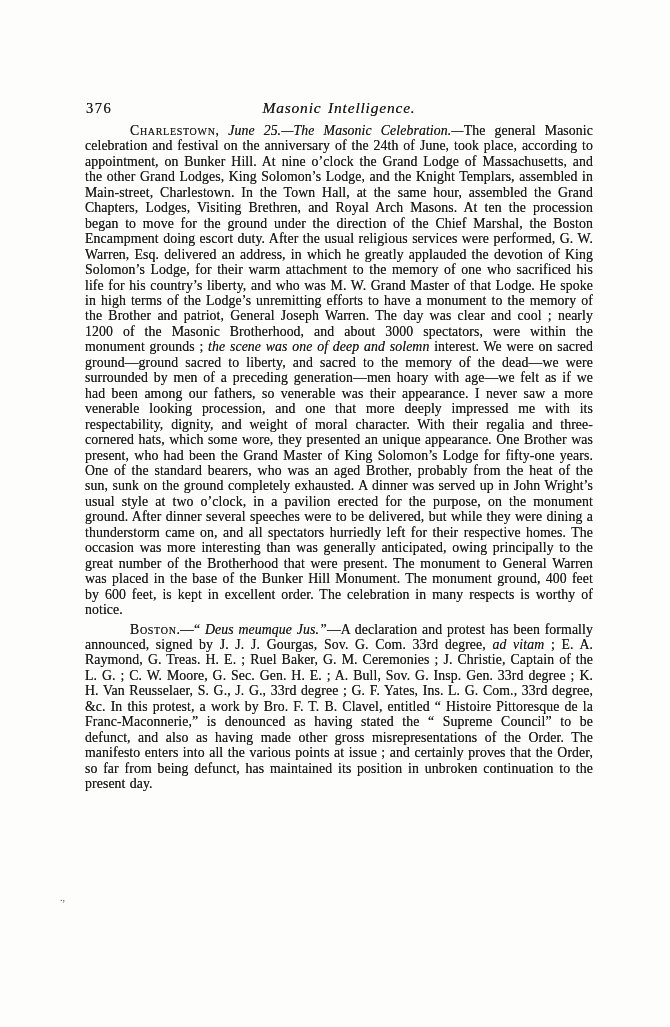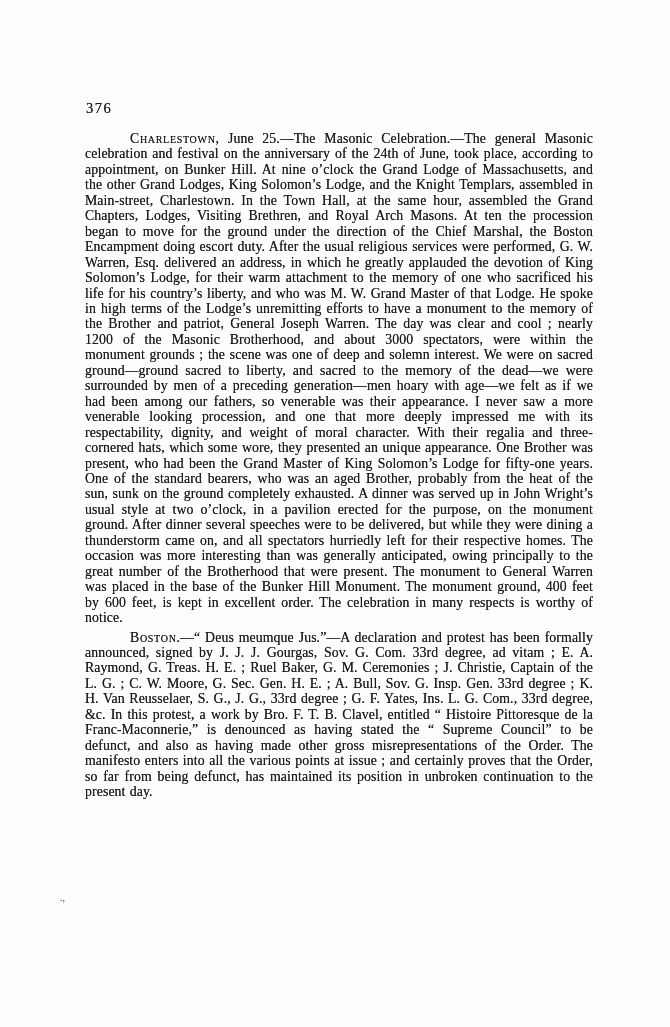--- a/index.html
+++ b/index.html
@@ -18,21 +18,21 @@
   }
   .text-block {
     position: absolute;
     left: 85px;
     top: 99px;
     width: 508px;
   }
   .running-head {
     position: relative;
     height: 20px;
-    margin-bottom: 12px;
+    margin-bottom: 4px;
   }
   .page-num {
     position: absolute;
     left: 1px;
     top: 1px;
     font-size: 14.5px;
     letter-spacing: 1.5px;
     text-shadow: 0 0 0.4px rgba(20,20,20,0.8);
   }
   .running-title {
@@ -56,40 +56,42 @@
   }
   .body-text p + p {
     margin-top: 4px;
   }
   .run.sc {
     font-variant: small-caps;
     letter-spacing: 0.7px;
     margin-left: 28px;
   }
   .run.it {
+    font-style: italic;
   }
   .margin-artifact {
     position: absolute;
     left: 60px;
     top: 892px;
     font-size: 10px;
     color: #4a4a4a;
   }
 </style>
 </head>
 <body>
 
 <div class="page">
 
   <span class="margin-artifact">.,</span>
 
   <div class="text-block">
 
     <header class="running-head">
       <span class="page-num">376</span>
+      <span class="running-title">Masonic Intelligence.</span>
     </header>
 
     <main class="body-text" id="body-text">
 
     <p><span class="run sc">Charlestown</span><span class="run ">, </span><span class="run it">June 25.—The Masonic Celebration.—</span><span class="run ">The general Masonic celebration and festival on the anniversary of the 24th of June, took place, according to appointment, on Bunker Hill.  At nine o’clock the Grand Lodge of Massachusetts, and the other Grand Lodges, King Solomon’s Lodge, and the Knight Templars, assembled in Main-street, Charlestown.  In the Town Hall, at the same hour, assembled the Grand Chapters, Lodges, Visiting Brethren, and Royal Arch Masons. At ten the procession began to move for the ground under the direction of the Chief Marshal, the Boston Encampment doing escort duty.  After the usual religious services were performed, G. W. Warren, Esq. delivered an address, in which he greatly applauded the devotion of King Solomon’s Lodge, for their warm attachment to the memory of one who sacrificed his life for his country’s liberty, and who was M. W. Grand Master of that Lodge.  He spoke in high terms of the Lodge’s unremitting efforts to have a monument to the memory of the Brother and patriot, General Joseph Warren.  The day was clear and cool ; nearly 1200 of the Masonic Brotherhood, and about 3000 spectators, were within the monument grounds ; </span><span class="run it">the scene was one of deep and solemn</span><span class="run "> interest.  We were on sacred ground—ground sacred to liberty, and sacred to the memory of the dead—we were surrounded by men of a preceding generation—men hoary with age—we felt as if we had been among our fathers, so venerable was their appearance.  I never saw a more venerable looking procession, and one that more deeply impressed me with its respectability, dignity, and weight of moral character.  With their regalia and three-cornered hats, which some wore, they presented an unique appearance.  One Brother was present, who had been the Grand Master of King Solomon’s Lodge for fifty-one years.  One of the standard bearers, who was an aged Brother, probably from the heat of the sun, sunk on the ground completely exhausted.  A dinner was served up in John Wright’s usual style at two o’clock, in a pavilion erected for the purpose, on the monument ground.  After dinner several speeches were to be delivered, but while they were dining a thunderstorm came on, and all spectators hurriedly left for their respective homes.  The occasion was more interesting than was generally anticipated, owing principally to the great number of the Brotherhood that were present.  The monument to General Warren was placed in the base of the Bunker Hill Monument.  The monument ground, 400 feet by 600 feet, is kept in excellent order.  The celebration in many respects is worthy of notice.</span></p>
         <p><span class="run sc">Boston</span><span class="run ">.—“ </span><span class="run it">Deus meumque Jus.”</span><span class="run ">—A declaration and protest has been formally announced, signed by J. J. J. Gourgas, Sov. G. Com. 33rd degree, </span><span class="run it">ad vitam</span><span class="run "> ;  E. A. Raymond, G. Treas. H. E. ;  Ruel Baker, G. M. Ceremonies ;  J. Christie, Captain of the L. G. ;  C. W. Moore, G. Sec. Gen. H. E. ;  A. Bull, Sov. G. Insp. Gen. 33rd degree ;  K. H. Van Reusselaer, S. G., J. G., 33rd degree ;  G. F. Yates, Ins. L. G. Com., 33rd degree, &amp;c.  In this protest, a work by Bro. F. T. B. Clavel, entitled “ Histoire Pittoresque de la Franc-Maconnerie,” is denounced as having stated the “ Supreme Council” to be defunct, and also as having made other gross misrepresentations of the Order.  The manifesto enters into all the various points at issue ;  and certainly proves that the Order, so far from being defunct, has maintained its position in unbroken continuation to the present day.</span></p>
       </main>
 
   </div>
 </div>

